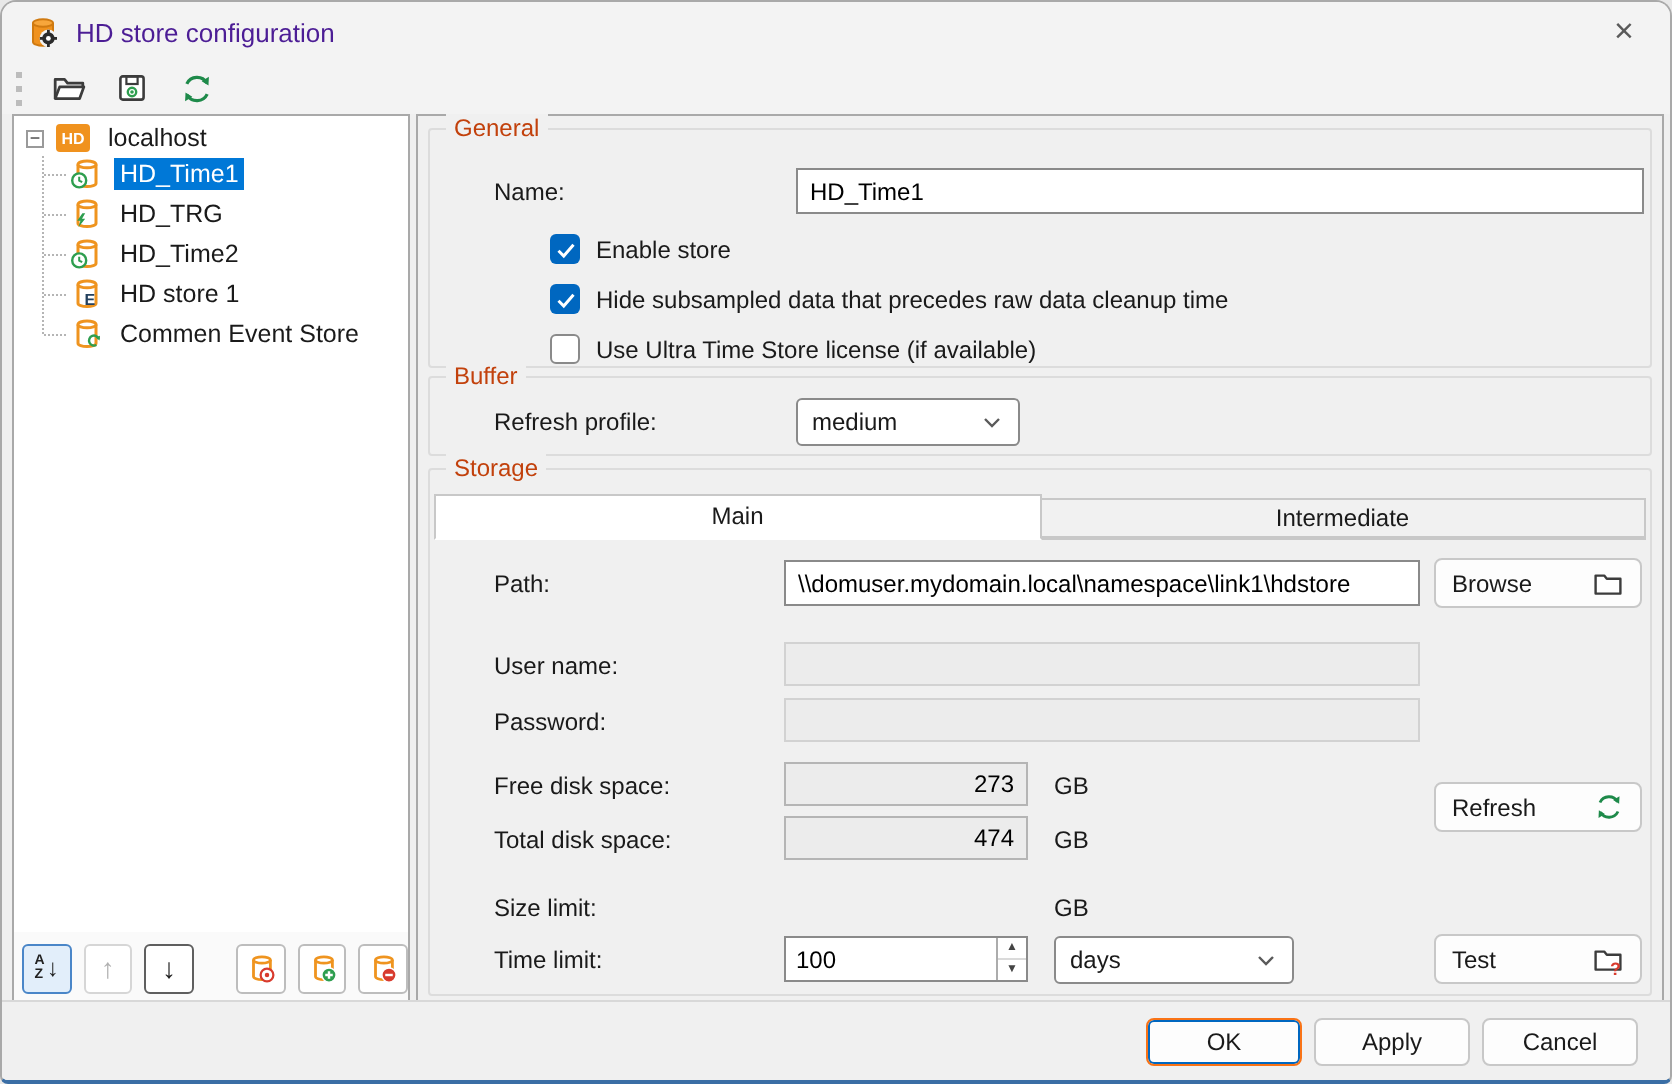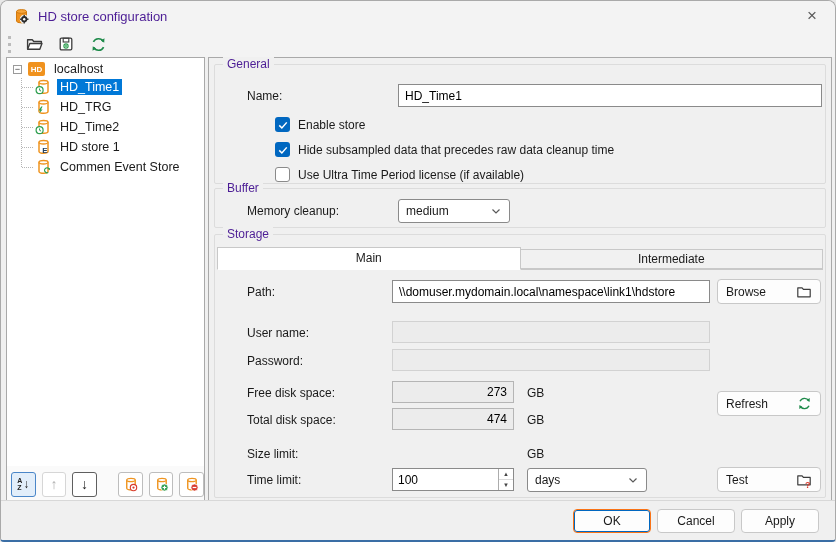--- a/index.html
+++ b/index.html
@@ -74,21 +74,21 @@
   .tt-btn.disabled .arrow-glyph { color:#b0b0b0; }
   .az { display:flex; flex-direction:column; font-size:7px; font-weight:bold; line-height:7px; color:#222; }
   .azarrow { font-size:12px; line-height:12px; color:#222; margin-left:1px; }
   
   .config-panel {
     position:absolute; left:207px; top:56px; width:624px; height:446px;
     background:#f0f0f0; border:1px solid #a9a9a9;
   }
   .group { position:absolute; left:5px; width:612px; border:1px solid #dcdcdc; border-radius:2px; }
   .group-label {
-    position:absolute; top:-8px; left:8px; background:#f0f0f0; padding:0 4px; font-size:12px; color:#4c1d95;
+    position:absolute; top:-8px; left:8px; background:#f0f0f0; padding:0 4px; font-size:12px; color:#c2410c;
   }
   .fld-label { position:absolute; font-size:12px; color:#1a1a1a; white-space:nowrap; }
   .txt {
     position:absolute; border:1px solid #8a8a8a; background:#fff;
     font-family:"Liberation Sans",sans-serif; font-size:12px; padding:2px 6px; outline:none;
   }
   .txt.dis { background:#ececec; border-color:#d2d2d2; }
   .txt.ro  { background:#ececec; border-color:#b5b5b5; text-align:right; }
   .unit { position:absolute; font-size:12px; }
   
@@ -313,27 +313,27 @@
       <div class="cb-row" style="left:24px; top:77px">
         <div class="cb on">
           <svg width="12" height="12" viewBox="0 0 16 16">
               <polyline points="3,8.5 6.5,12 13,4.5" fill="none" stroke="#fff" stroke-width="2"></polyline>
             </svg>
         </div>
         <span>Hide subsampled data that precedes raw data cleanup time</span>
       </div>
       <div class="cb-row" style="left:24px; top:102px">
         <div class="cb off"></div>
-        <span>Use Ultra Time Period license (if available)</span>
+        <span>Use Ultra Time Store license (if available)</span>
       </div>
     </div>
 
     <div class="group" style="top:130px; height:40px">
       <span class="group-label">Buffer</span>
-      <span class="fld-label" style="left:32px; top:15px">Memory cleanup:</span>
+      <span class="fld-label" style="left:32px; top:15px">Refresh profile:</span>
       <div class="select" style="left:183px; top:10px; width:112px; height:24px">
         <span>medium</span>
         <svg class="chev" viewBox="0 0 12 12">
             <polyline points="2.5,4.5 6,8 9.5,4.5" fill="none" stroke="#5a5a5a" stroke-width="1.2"></polyline>
           </svg>
       </div>
     </div>
 
     <div class="group" style="top:176px; height:264px">
       <span class="group-label">Storage</span>
@@ -396,17 +396,17 @@
         <svg width="16" height="16" viewBox="0 0 16 16">
           <path d="M1.8 12.8 V3.8 h4.3 l1.3 1.6 h6.8 V12.8 z" fill="#fff" stroke="#3c3c3c" stroke-width="1.2" stroke-linejoin="round"></path>
           <text x="9" y="15.5" font-size="9" font-weight="bold" fill="#d83b2e" font-family="Liberation Sans, sans-serif">?</text>
         </svg>
       </div>
     </div>
   </div>
 
   <div class="footer">
     <div class="btn-dlg default">OK</div>
+    <div class="btn-dlg">Apply</div>
     <div class="btn-dlg">Cancel</div>
-    <div class="btn-dlg">Apply</div>
   </div>
 
 </div>
 
 </body></html>

